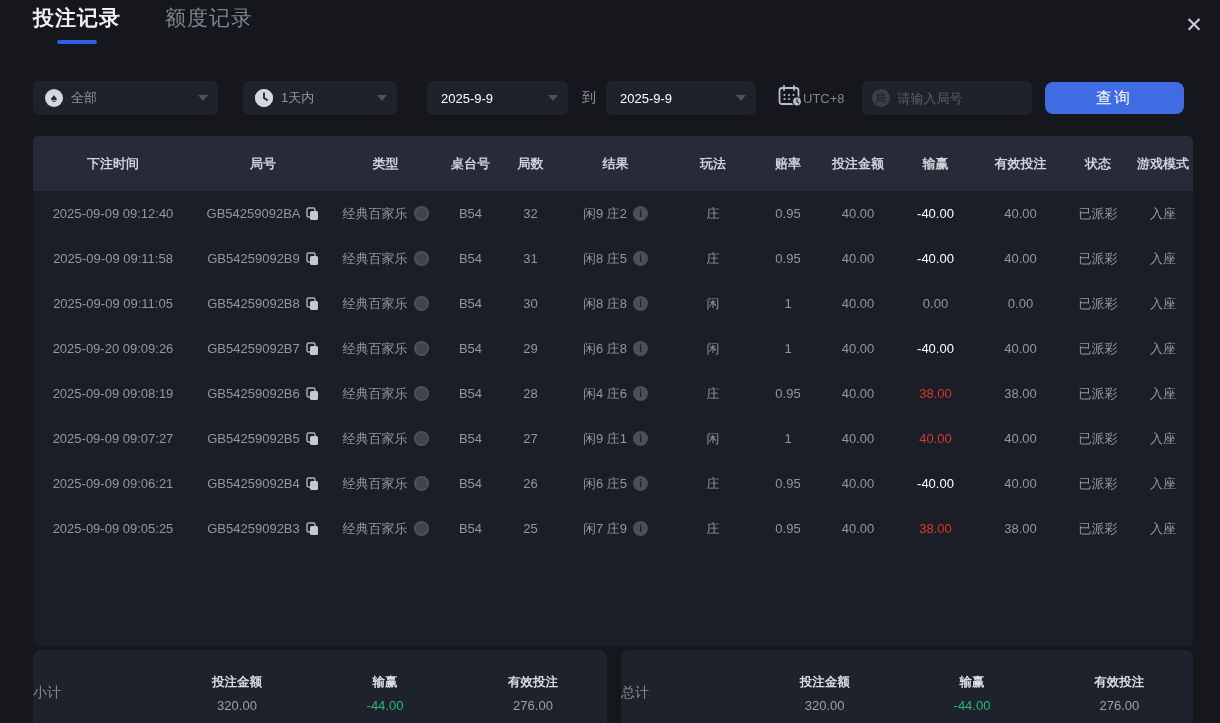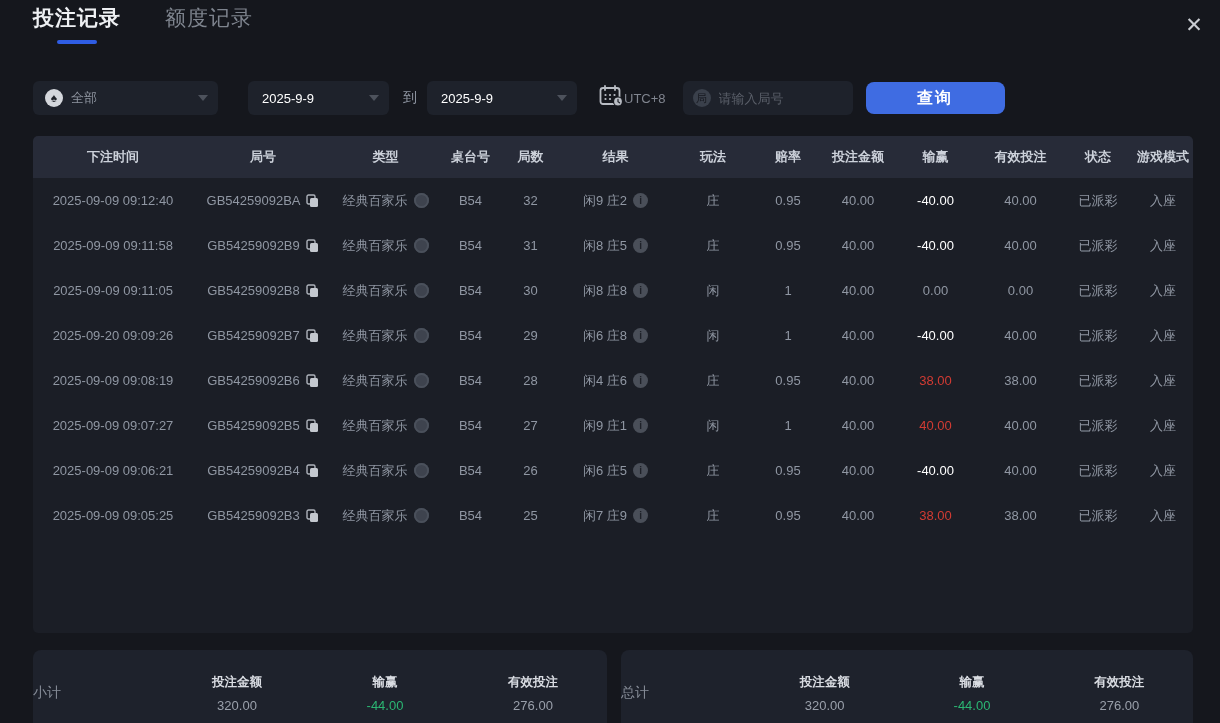--- a/index.html
+++ b/index.html
@@ -54,32 +54,32 @@
     width:18px; height:18px; border-radius:50%; background:#3a404b; color:#16181f;
     display:inline-flex; align-items:center; justify-content:center; font-size:11px; flex:0 0 auto;
   }
   .round-input {
     background:transparent; border:none; outline:none; color:#9ba1ac;
     font-size:13px; margin-left:8px; width:120px; font-family:Liberation Sans, sans-serif;
   }
   .round-input::placeholder { color:#5a5f69; }
   .query-btn {
     width:139px; height:32px; margin-left:13px; background:#3f6ce2; border:none; border-radius:8px;
-    color:#ffffff; font-size:16px; font-weight:bold; cursor:pointer; font-family:inherit; letter-spacing:2px;
+    color:#ffffff; font-size:16px; font-weight:normal; cursor:pointer; font-family:inherit; letter-spacing:2px;
   }
 
   
   .table-wrap { position:absolute; left:33px; top:136px; width:1160px; height:497px; }
   .trow {
     display:grid;
     grid-template-columns:160px 140px 105px 65px 55px 115px 80px 70px 70px 85px 85px 70px 60px;
     align-items:center;
   }
   .thead {
-    height:42px; background:#272b38; border-radius:5px 5px 0 0;
+    height:55px; background:#272b38; border-radius:5px 5px 0 0;
   }
   .thead .cell { color:#ccd1da; font-weight:bold; font-size:13px; }
   .tbody { height:455px; background:#1b1e26; border-radius:0 0 5px 5px; }
   .body-row { height:45px; cursor:default; }
   .cell { text-align:center; font-size:13px; color:#9097a3; display:flex; align-items:center; justify-content:center; gap:6px; white-space:nowrap; }
   .copy-icon { display:inline-flex; cursor:pointer; }
   .game-icon {
     width:15px; height:15px; border-radius:50%; background:#3e434e;
     box-shadow:inset 0 0 0 2px #4a505b; flex:0 0 auto;
   }
@@ -117,20 +117,30 @@
   <div class="tab">
     <div class="tab-label">额度记录</div>
     <div class="underline"></div>
   </div>
 </div>
 
 <div class="filters">
   <div class="chip chip1">
     <span class="badge-circle">♠</span>
     <span>全部</span>
+    <span class="chev"></span>
+  </div>
+  <div class="chip chip2">
+    <span class="badge-circle">
+      <svg width="18" height="18" viewBox="0 0 18 18">
+          <circle cx="9" cy="9" r="9" fill="#d4d7dc"></circle>
+          <path d="M9 4.2 V9 L12.2 11" stroke="#1e2128" stroke-width="1.8" fill="none" stroke-linecap="round"></path>
+        </svg>
+    </span>
+    <span>1天内</span>
     <span class="chev"></span>
   </div>
   <div class="chip date-chip">
     <span>2025-9-9</span>
     <span class="chev"></span>
   </div>
   <div class="to-label">到</div>
   <div class="chip date-chip date-chip2">
     <span>2025-9-9</span>
     <span class="chev"></span>

